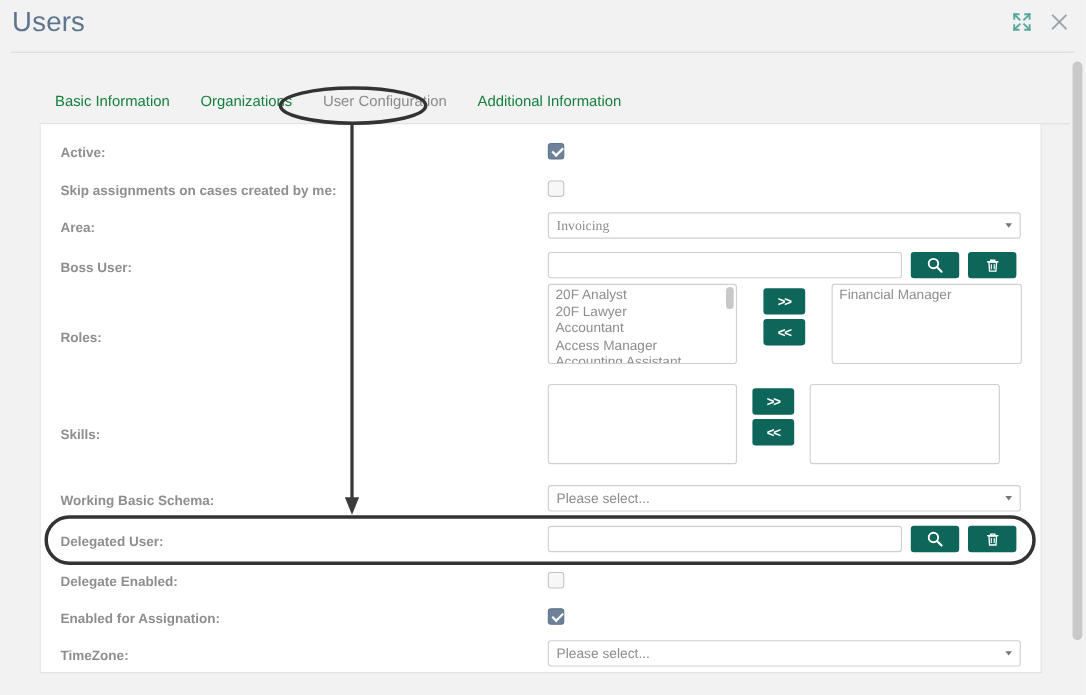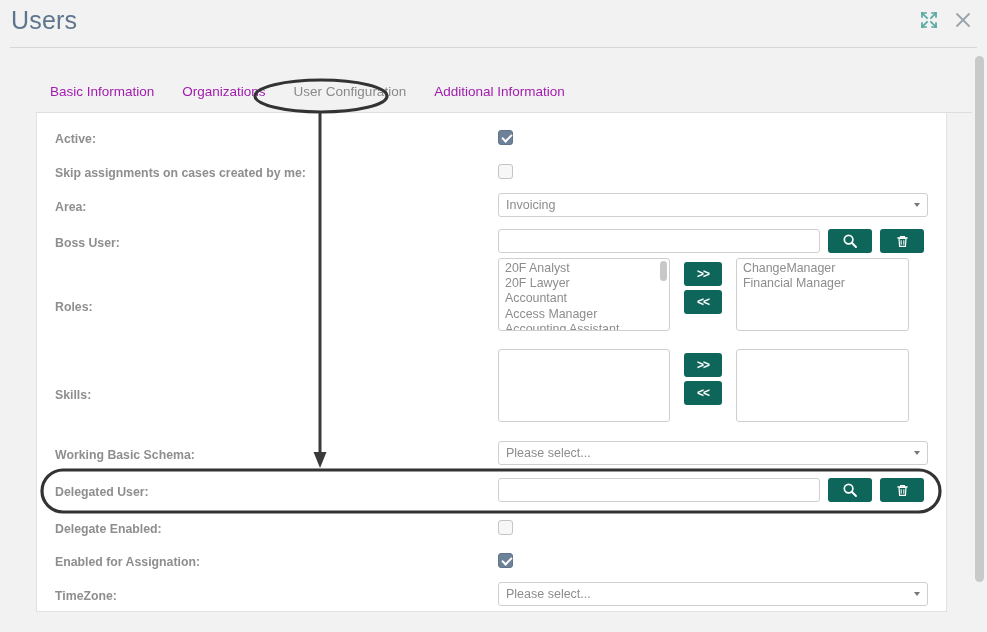--- a/index.html
+++ b/index.html
@@ -23,21 +23,21 @@
   .header-rule {
     position: absolute; left: 10px; top: 47px; width: 967px; height: 1px; background: #d7d7d7;
   }
 
   
   .tabs {
     position: absolute; left: 36px; top: 84px;
     display: flex; align-items: flex-end; gap: 0;
   }
   .tab {
-    font-size: 13.5px; color: #a21caf; padding: 0 14px 9px 14px;
+    font-size: 13.5px; color: #15803d; padding: 0 14px 9px 14px;
     cursor: pointer; white-space: nowrap; background: transparent;
   }
   .tab.active { color: #8a8a8a; }
   .tabs-underline {
     position: absolute; left: 36px; top: 112px; width: 941px; height: 1px; background: #dedede;
   }
 
   
   .panel {
     position: absolute; left: 36px; top: 113px; width: 911px; height: 499px;
@@ -177,21 +177,21 @@
 
     <div class="row" style="top:53px;">
       <div class="lbl">Skip assignments on cases created by me:</div>
       <div class="ctrl" style="top:-2px;">
         <span class="cb"></span>
       </div>
     </div>
 
     <div class="row" style="top:87px;">
       <div class="lbl">Area:</div>
-      <div class="ctrl" style="top:-7px;">
+      <div class="ctrl" style="top:-7px;font-family:Liberation Serif, serif;">
         <div class="sel">
           <span>Invoicing</span>
           <span class="caret"></span>
         </div>
       </div>
     </div>
 
     <div class="row" style="top:123px;">
       <div class="lbl">Boss User:</div>
       <div class="ctrl" style="top:-7px; display:flex; align-items:center; gap:8px;">
@@ -208,35 +208,34 @@
             <path d="M6 4.2 V2.8 H10 V4.2" fill="none" stroke="#fff" stroke-width="1.3"></path>
             <path d="M4.3 4.6 H11.7 L11.1 13.3 H4.9 Z" fill="none" stroke="#fff" stroke-width="1.3"></path>
             <path d="M6.6 6.6 V11.4 M9.4 6.6 V11.4" stroke="#fff" stroke-width="1.1"></path>
           </svg>
         </span>
       </div>
     </div>
 
     <div class="row" style="top:187px;">
       <div class="lbl">Roles:</div>
-      <div class="ctrl" style="top:-42px; display:flex; align-items:flex-start; gap:14px;">
+      <div class="ctrl" style="top:-42px; display:flex; align-items:flex-start; gap:24px;">
         <div class="lbox" style="height:73px;">
           <div class="opt">20F Analyst</div>
           <div class="opt">20F Lawyer</div>
           <div class="opt">Accountant</div>
           <div class="opt">Access Manager</div>
           <div class="opt">Accounting Assistant</div>
           <div class="lbox-scroll"></div>
         </div>
         <div class="arrbtns" style="margin-top:4px;">
           <div class="arrbtn">&gt;&gt;</div>
           <div class="arrbtn">&lt;&lt;</div>
         </div>
         <div class="lbox" style="height:73px; width:173px;">
-          <div class="opt">ChangeManager</div>
           <div class="opt">Financial Manager</div>
         </div>
       </div>
     </div>
 
     <div class="row" style="top:275px;">
       <div class="lbl">Skills:</div>
       <div class="ctrl" style="top:-39px; display:flex; align-items:flex-start; gap:14px;">
         <div class="lbox" style="height:73px;"></div>
         <div class="arrbtns" style="margin-top:4px;">

